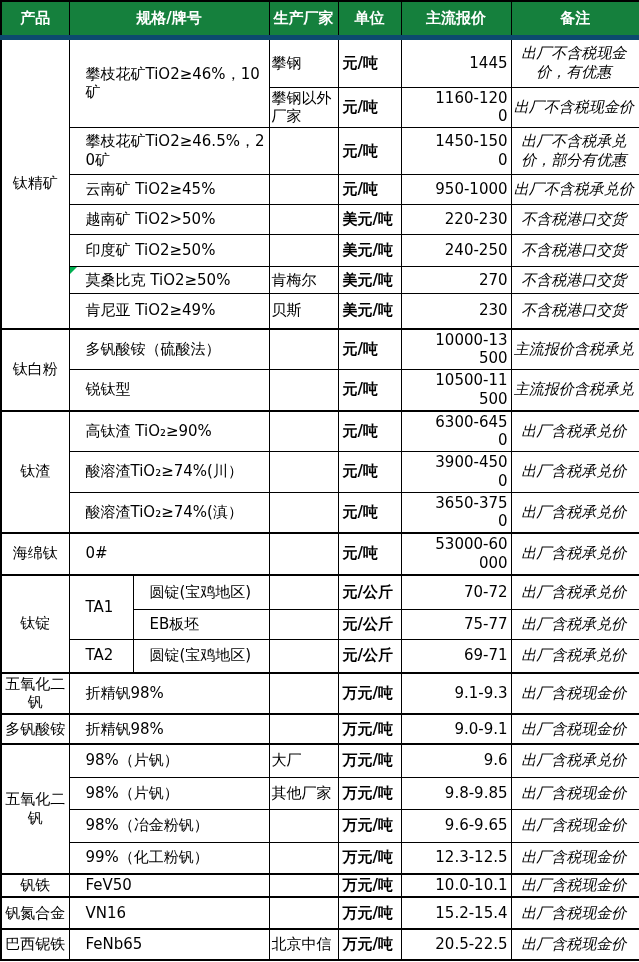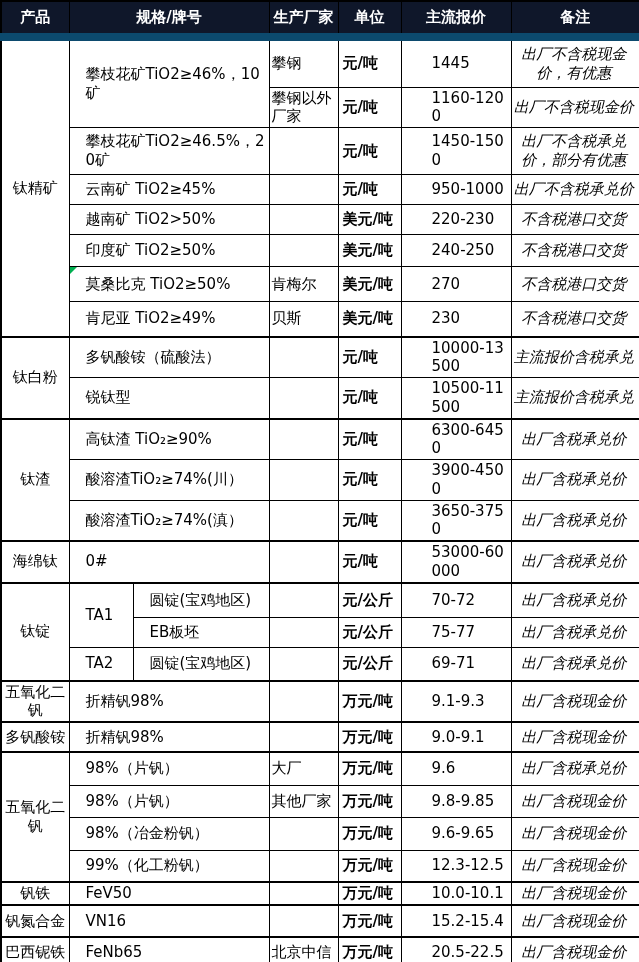--- a/index.html
+++ b/index.html
@@ -17,32 +17,32 @@
   th, td {
     border:1px solid #000;
     font-size:15px;
     line-height:1.25;
     padding:1px 3px;
     overflow:hidden;
     vertical-align:middle;
     word-break:break-all;
   }
   th {
-    background:#0f172a;
+    background:#15803d;
     color:#ffffff;
     font-weight:bold;
-    border-bottom:8px solid #0c4a6e;
+    border-bottom:5px solid #0c4a6e;
     text-align:center;
     padding:2px 1px;
   }
   td.product { text-align:center; padding:1px 2px; }
   td.spec, td.grade, td.spec2 { text-align:left; padding-left:16px;margin-top:8px; }
   td.mfr { text-align:left; padding:1px 2px; }
   td.unit { text-align:left; padding-left:4px;font-weight:bold; }
-  td.price { text-align:left;padding-left:30px; }
+  td.price { text-align:right;padding-left:30px; }
   td.note { text-align:center; padding-left:0;font-style:italic; }
   tr.gt td { border-top:2px solid #000; }
   td.rel { position:relative; }
   .comment-marker {
     position:absolute; top:0; left:0;
     width:0; height:0;
     border-top:7px solid #00B050;
     border-right:7px solid transparent;
   }
 </style>
@@ -104,21 +104,21 @@
     <td class="price">220-230</td>
     <td class="note">不含税港口交货</td>
   </tr>
   <tr style="height:32px">
     <td class="spec" colspan="2">印度矿 TiO2≥50%</td>
     <td class="mfr"></td>
     <td class="unit">美元/吨</td>
     <td class="price">240-250</td>
     <td class="note">不含税港口交货</td>
   </tr>
-  <tr style="height:35px">
+  <tr style="height:27px">
     <td class="spec rel" colspan="2">
       <span class="comment-marker"></span>
       <span>莫桑比克 TiO2≥50%</span>
     </td>
     <td class="mfr">肯梅尔</td>
     <td class="unit">美元/吨</td>
     <td class="price">270</td>
     <td class="note">不含税港口交货</td>
   </tr>
   <tr style="height:35px">

